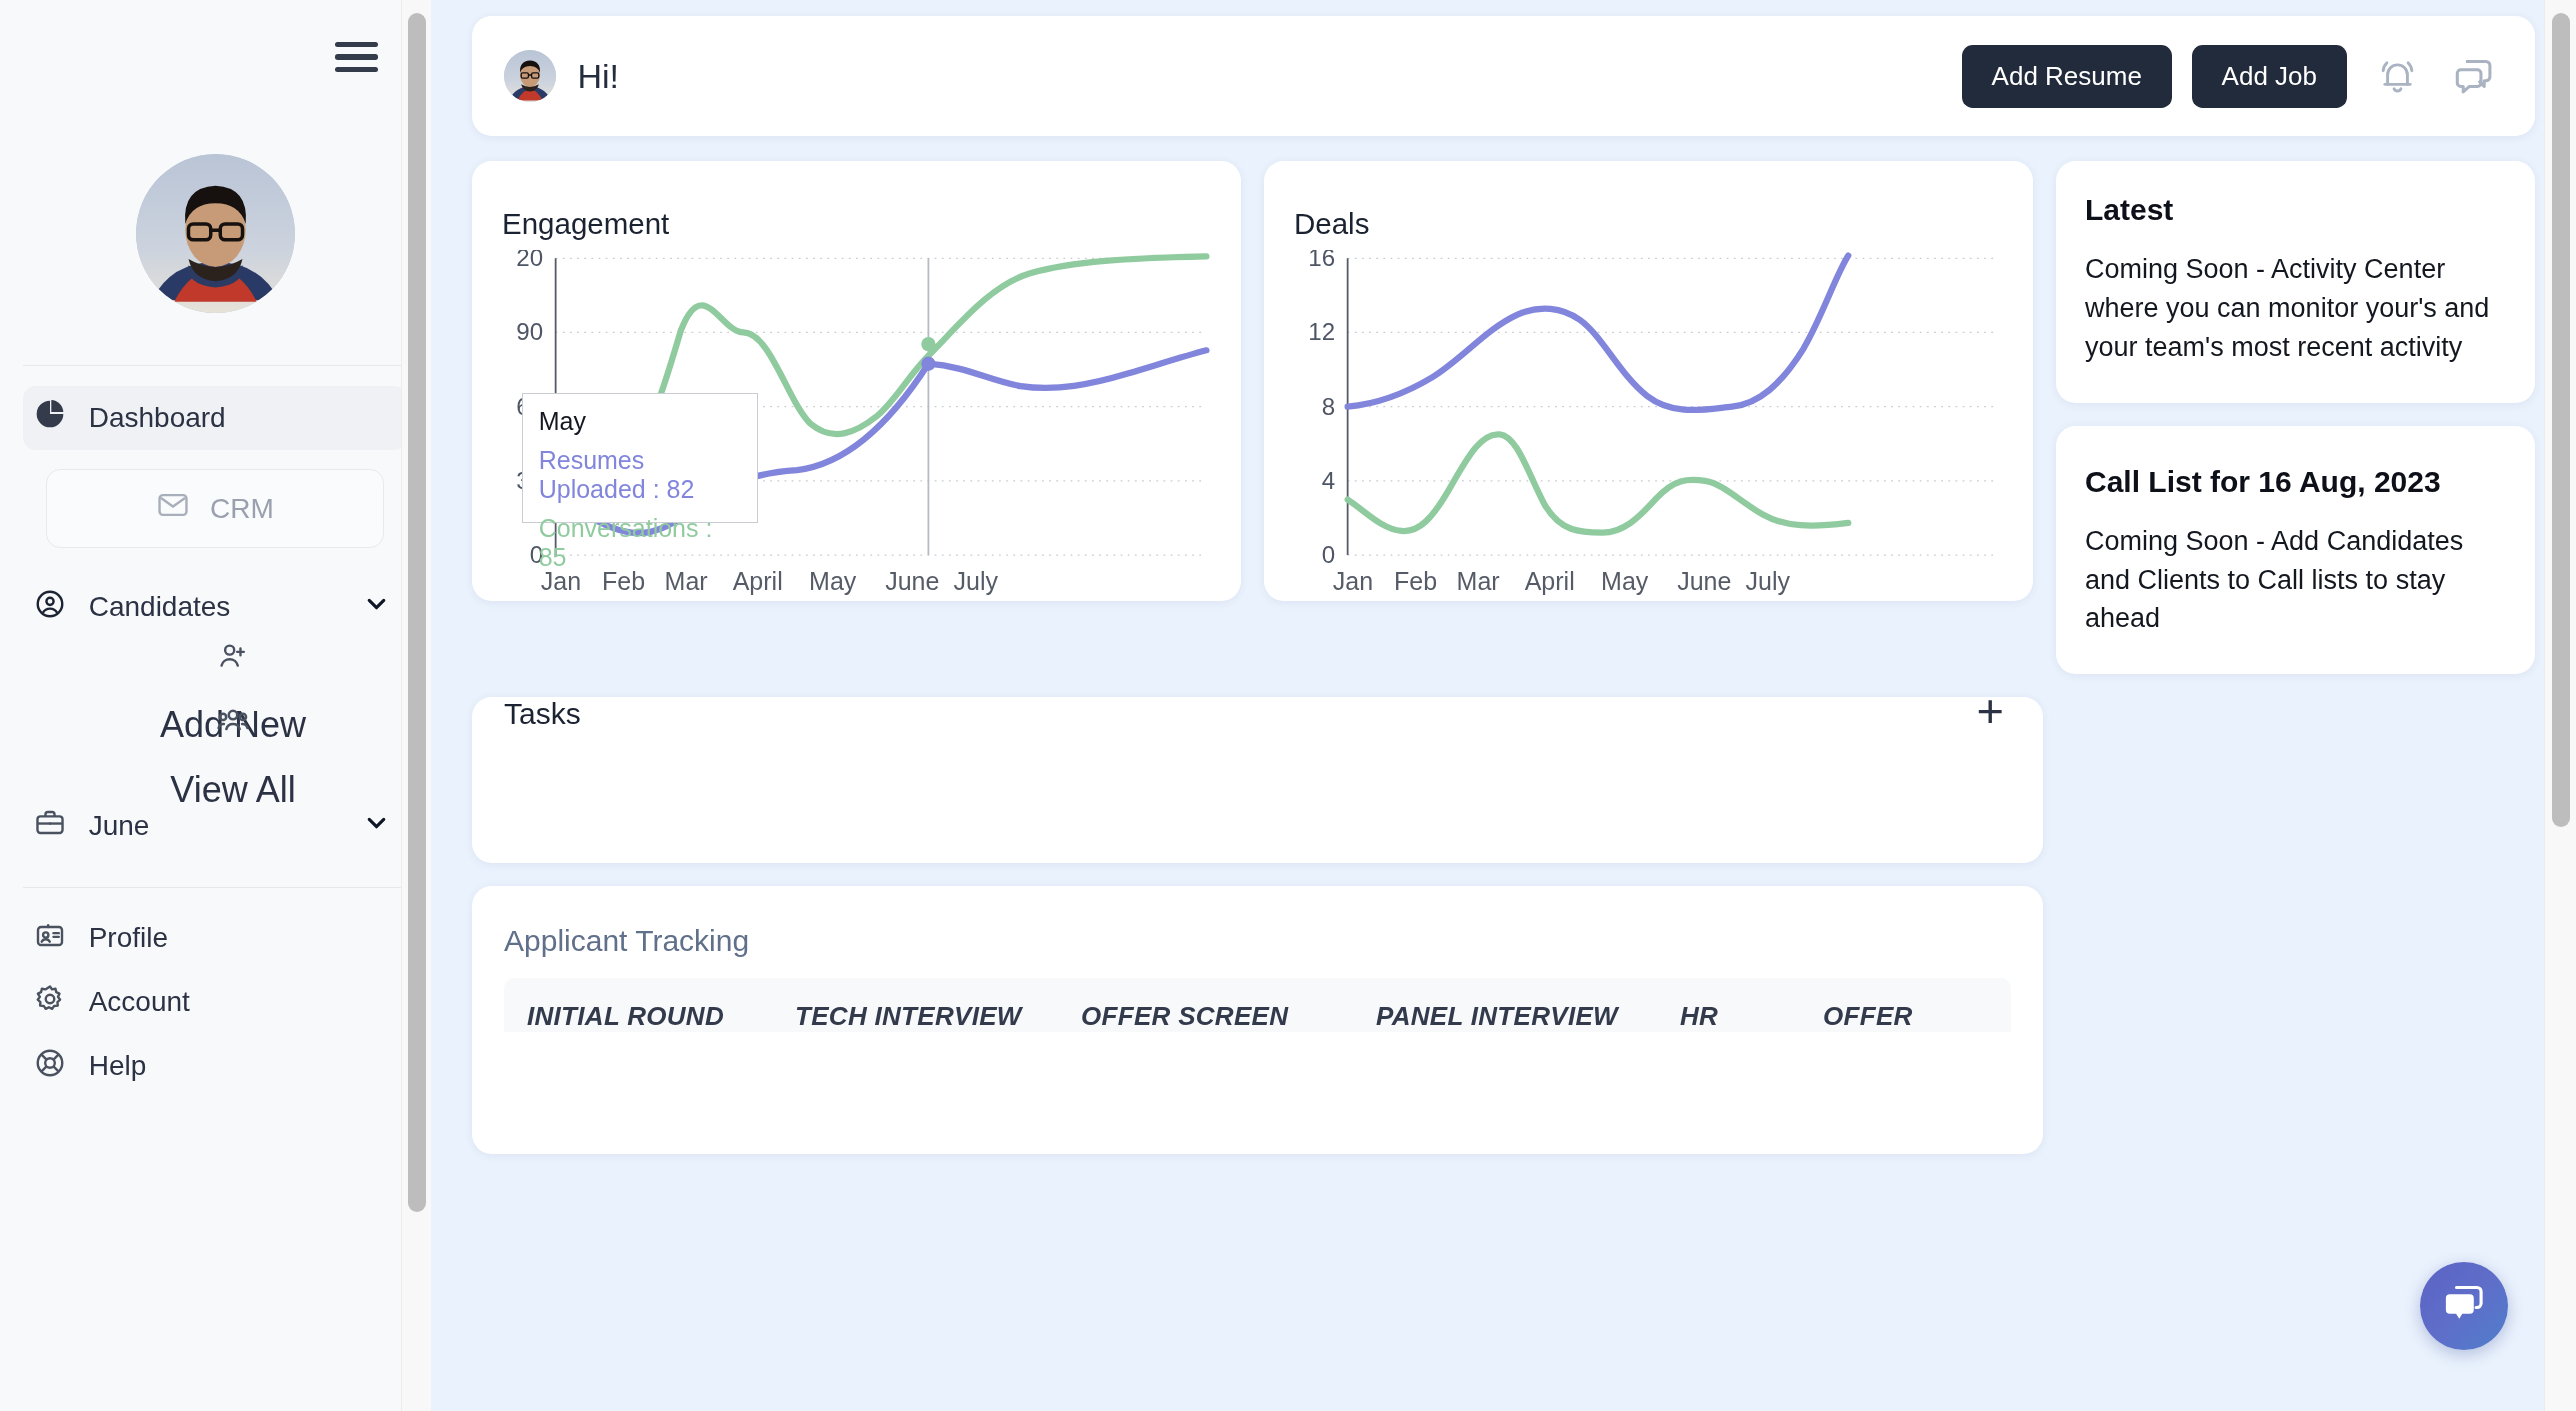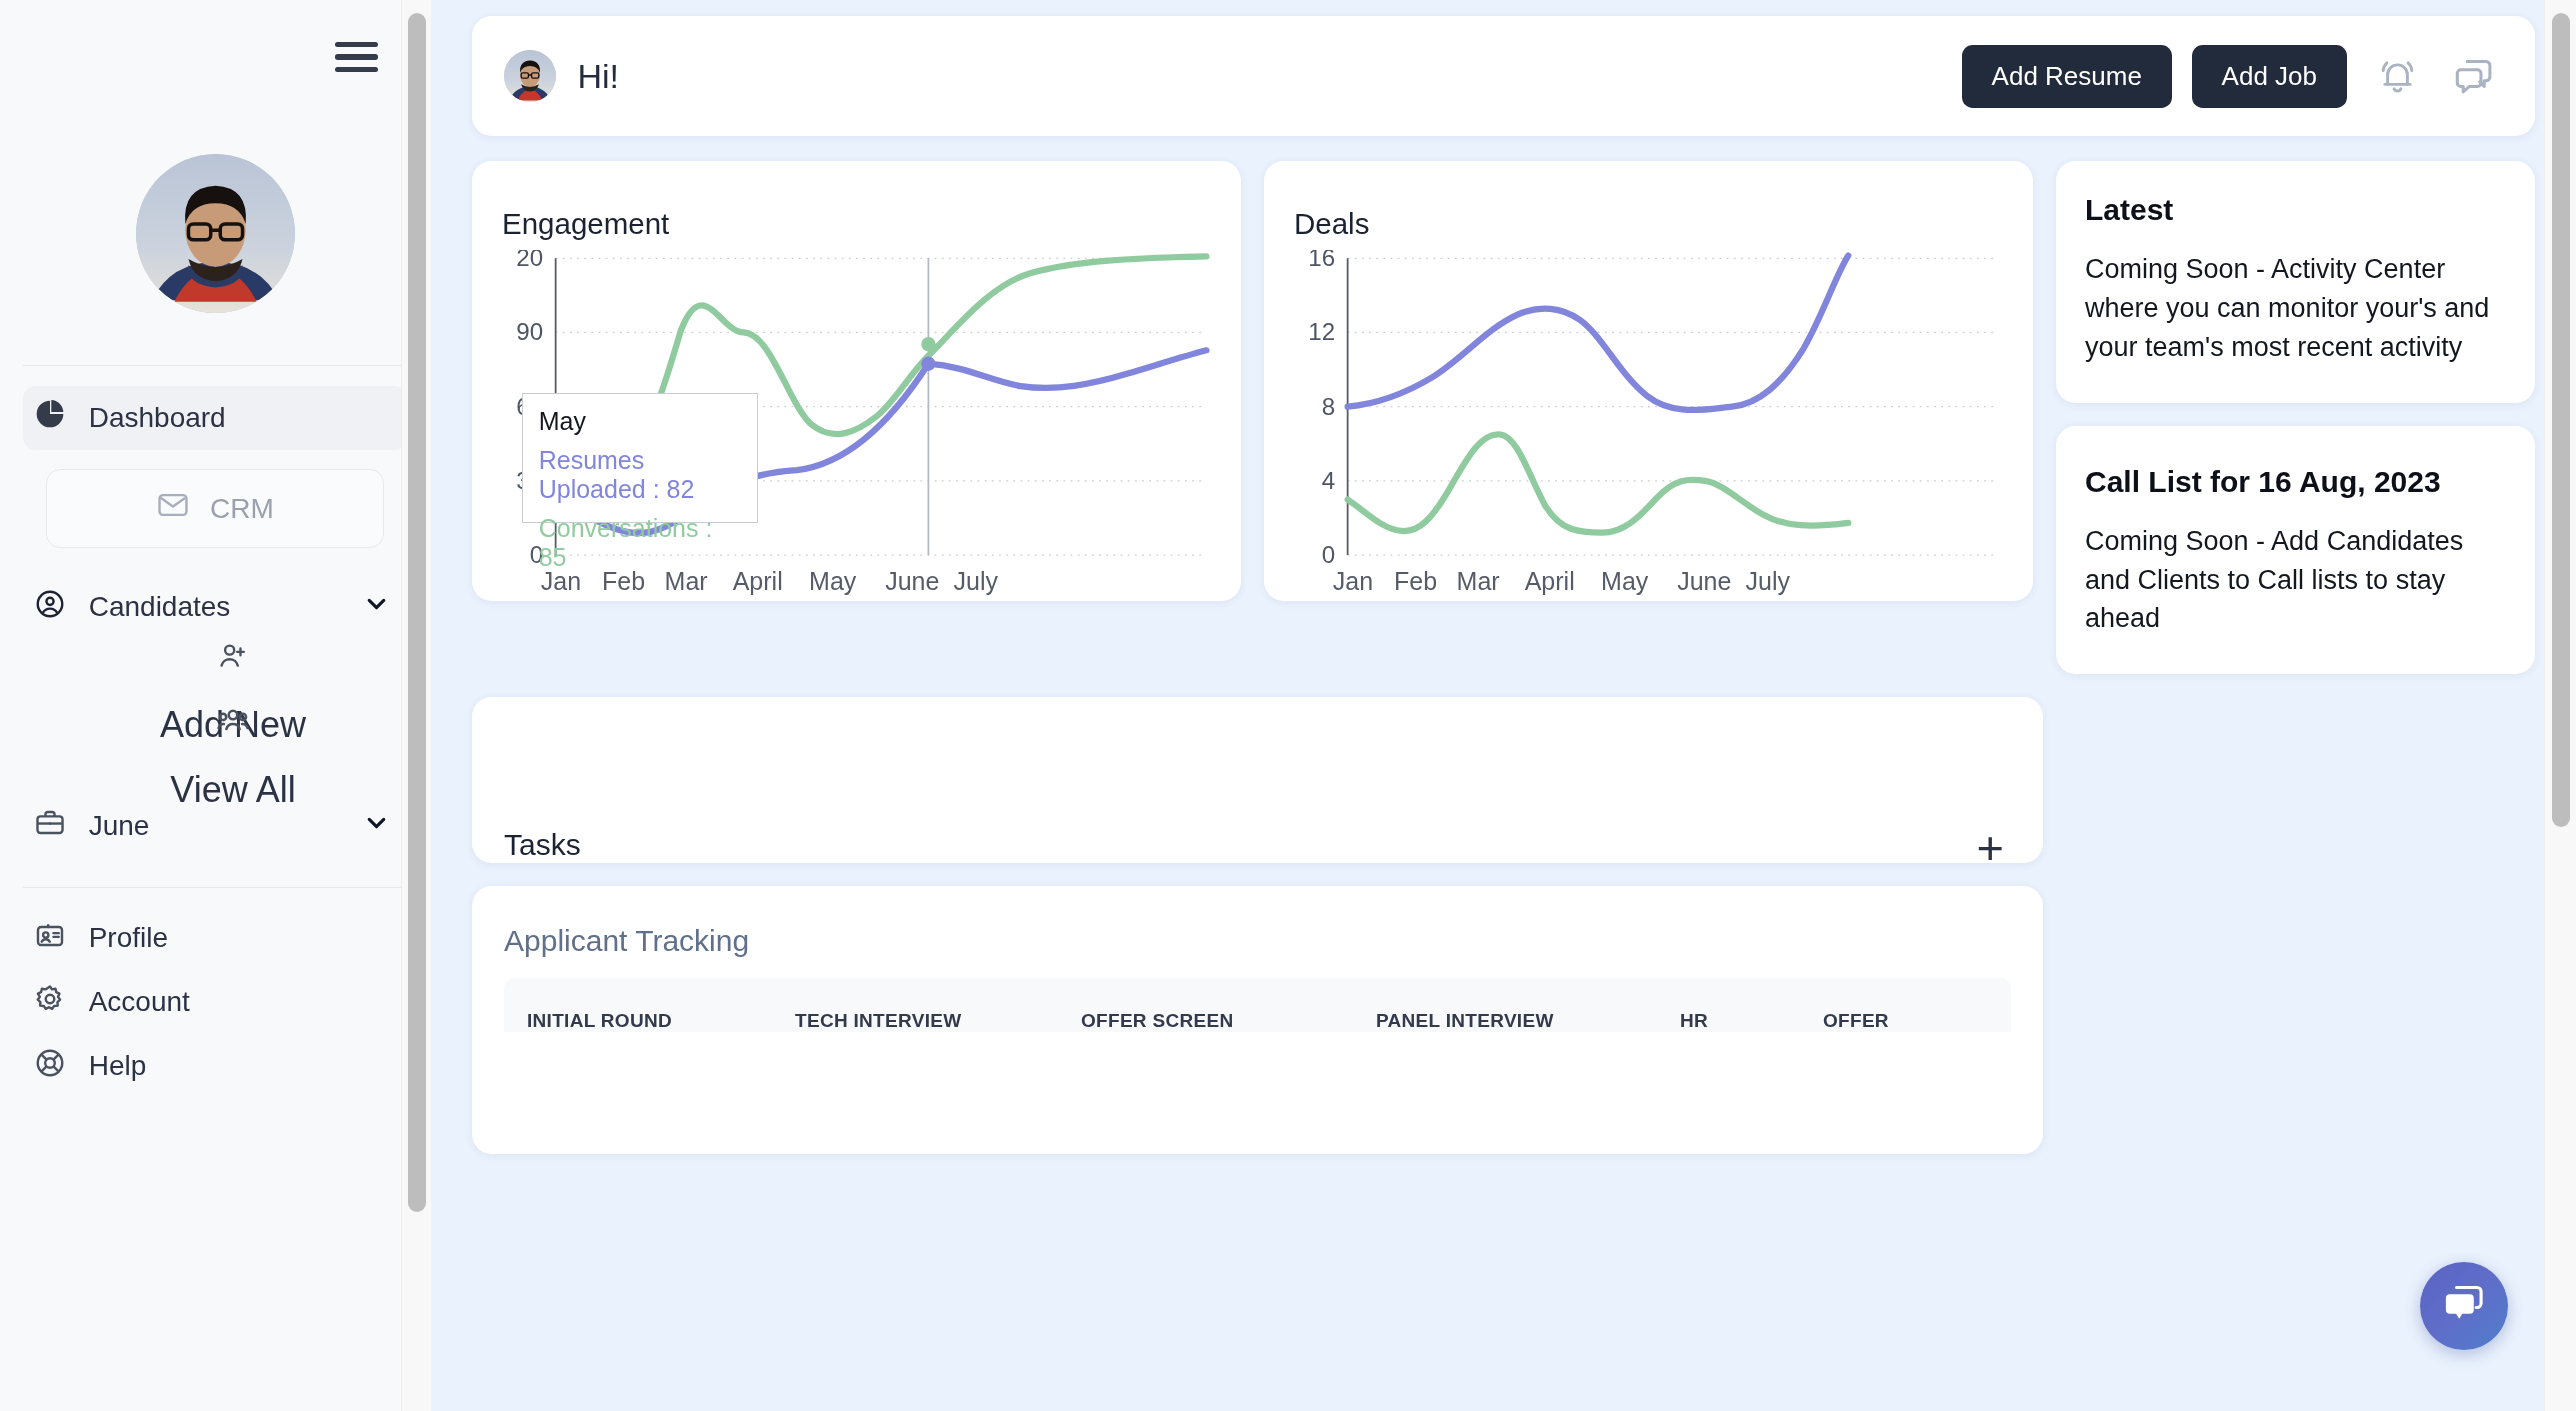--- a/index.html
+++ b/index.html
@@ -101,33 +101,33 @@
   .chart-title { font-size: 29.5px; color:#1b2231; margin-bottom: 9px; }
   .chart-wrap { position:relative; width: 100%; height: 358px; }
   .chart-wrap svg { display:block; }
 
   .right-col { flex: 1; display:flex; flex-direction:column; gap: 23px; }
   .info-card { padding: 32px 29px 36px 29px; }
   .info-title { font-size: 30px; font-weight: 700; color:#0d1018; margin-bottom: 23px; }
   .info-body { font-size: 27px; line-height: 1.44; color:#13171f; }
 
   
-  .tasks-card { margin-top: 23px; height: 166px; display:flex; align-items:flex-end; padding: 0 39px 1px 32px; }
+  .tasks-card { margin-top: 23px; height: 166px; display:flex; align-items:flex-start; padding: 0 39px 1px 32px; }
   .tasks-title { font-size: 30px; color:#1b2231; }
   .plus { font-size: 47px; color:#2b3244; line-height: 0.6; cursor:pointer; font-weight: 300; }
 
   
   .at-card { margin-top: 23px; padding: 38px 32px 0 32px; height: 268px; overflow: hidden; }
   .at-title { font-size: 30px; color:#60708a; margin-bottom: 19.7px; }
   .at-job { font-size: 30px; font-weight: 700; color:#4180f0; display:flex; align-items:center; gap:14.3px; cursor:pointer; margin-bottom: 21.5px;}
   .at-table-head {
     background:#f7f9fb; border-radius: 10.7px 10.7px 0 0;
     display:flex; align-items:flex-end; height: 54px; padding: 0 23px;
   }
-  .th { font-size: 19px; font-weight: 700; color:#323a4b; letter-spacing: 0.3px; }
+  .th { font-size: 26px; font-weight: 700; color:#323a4b; letter-spacing: 0.3px; font-style: italic; }
 
   
   .chat-fab {
     position:absolute; right: 68px; bottom: 61px;
     width: 88px; height: 88px; border-radius: 50%;
     background: linear-gradient(135deg,#5b63c4 0%,#5f6ec9 50%,#4f7ecb 100%);
     display:flex; align-items:center; justify-content:center;
     box-shadow: 0 4.5px 16px rgba(40,60,140,0.28); cursor:pointer;
   }
 

